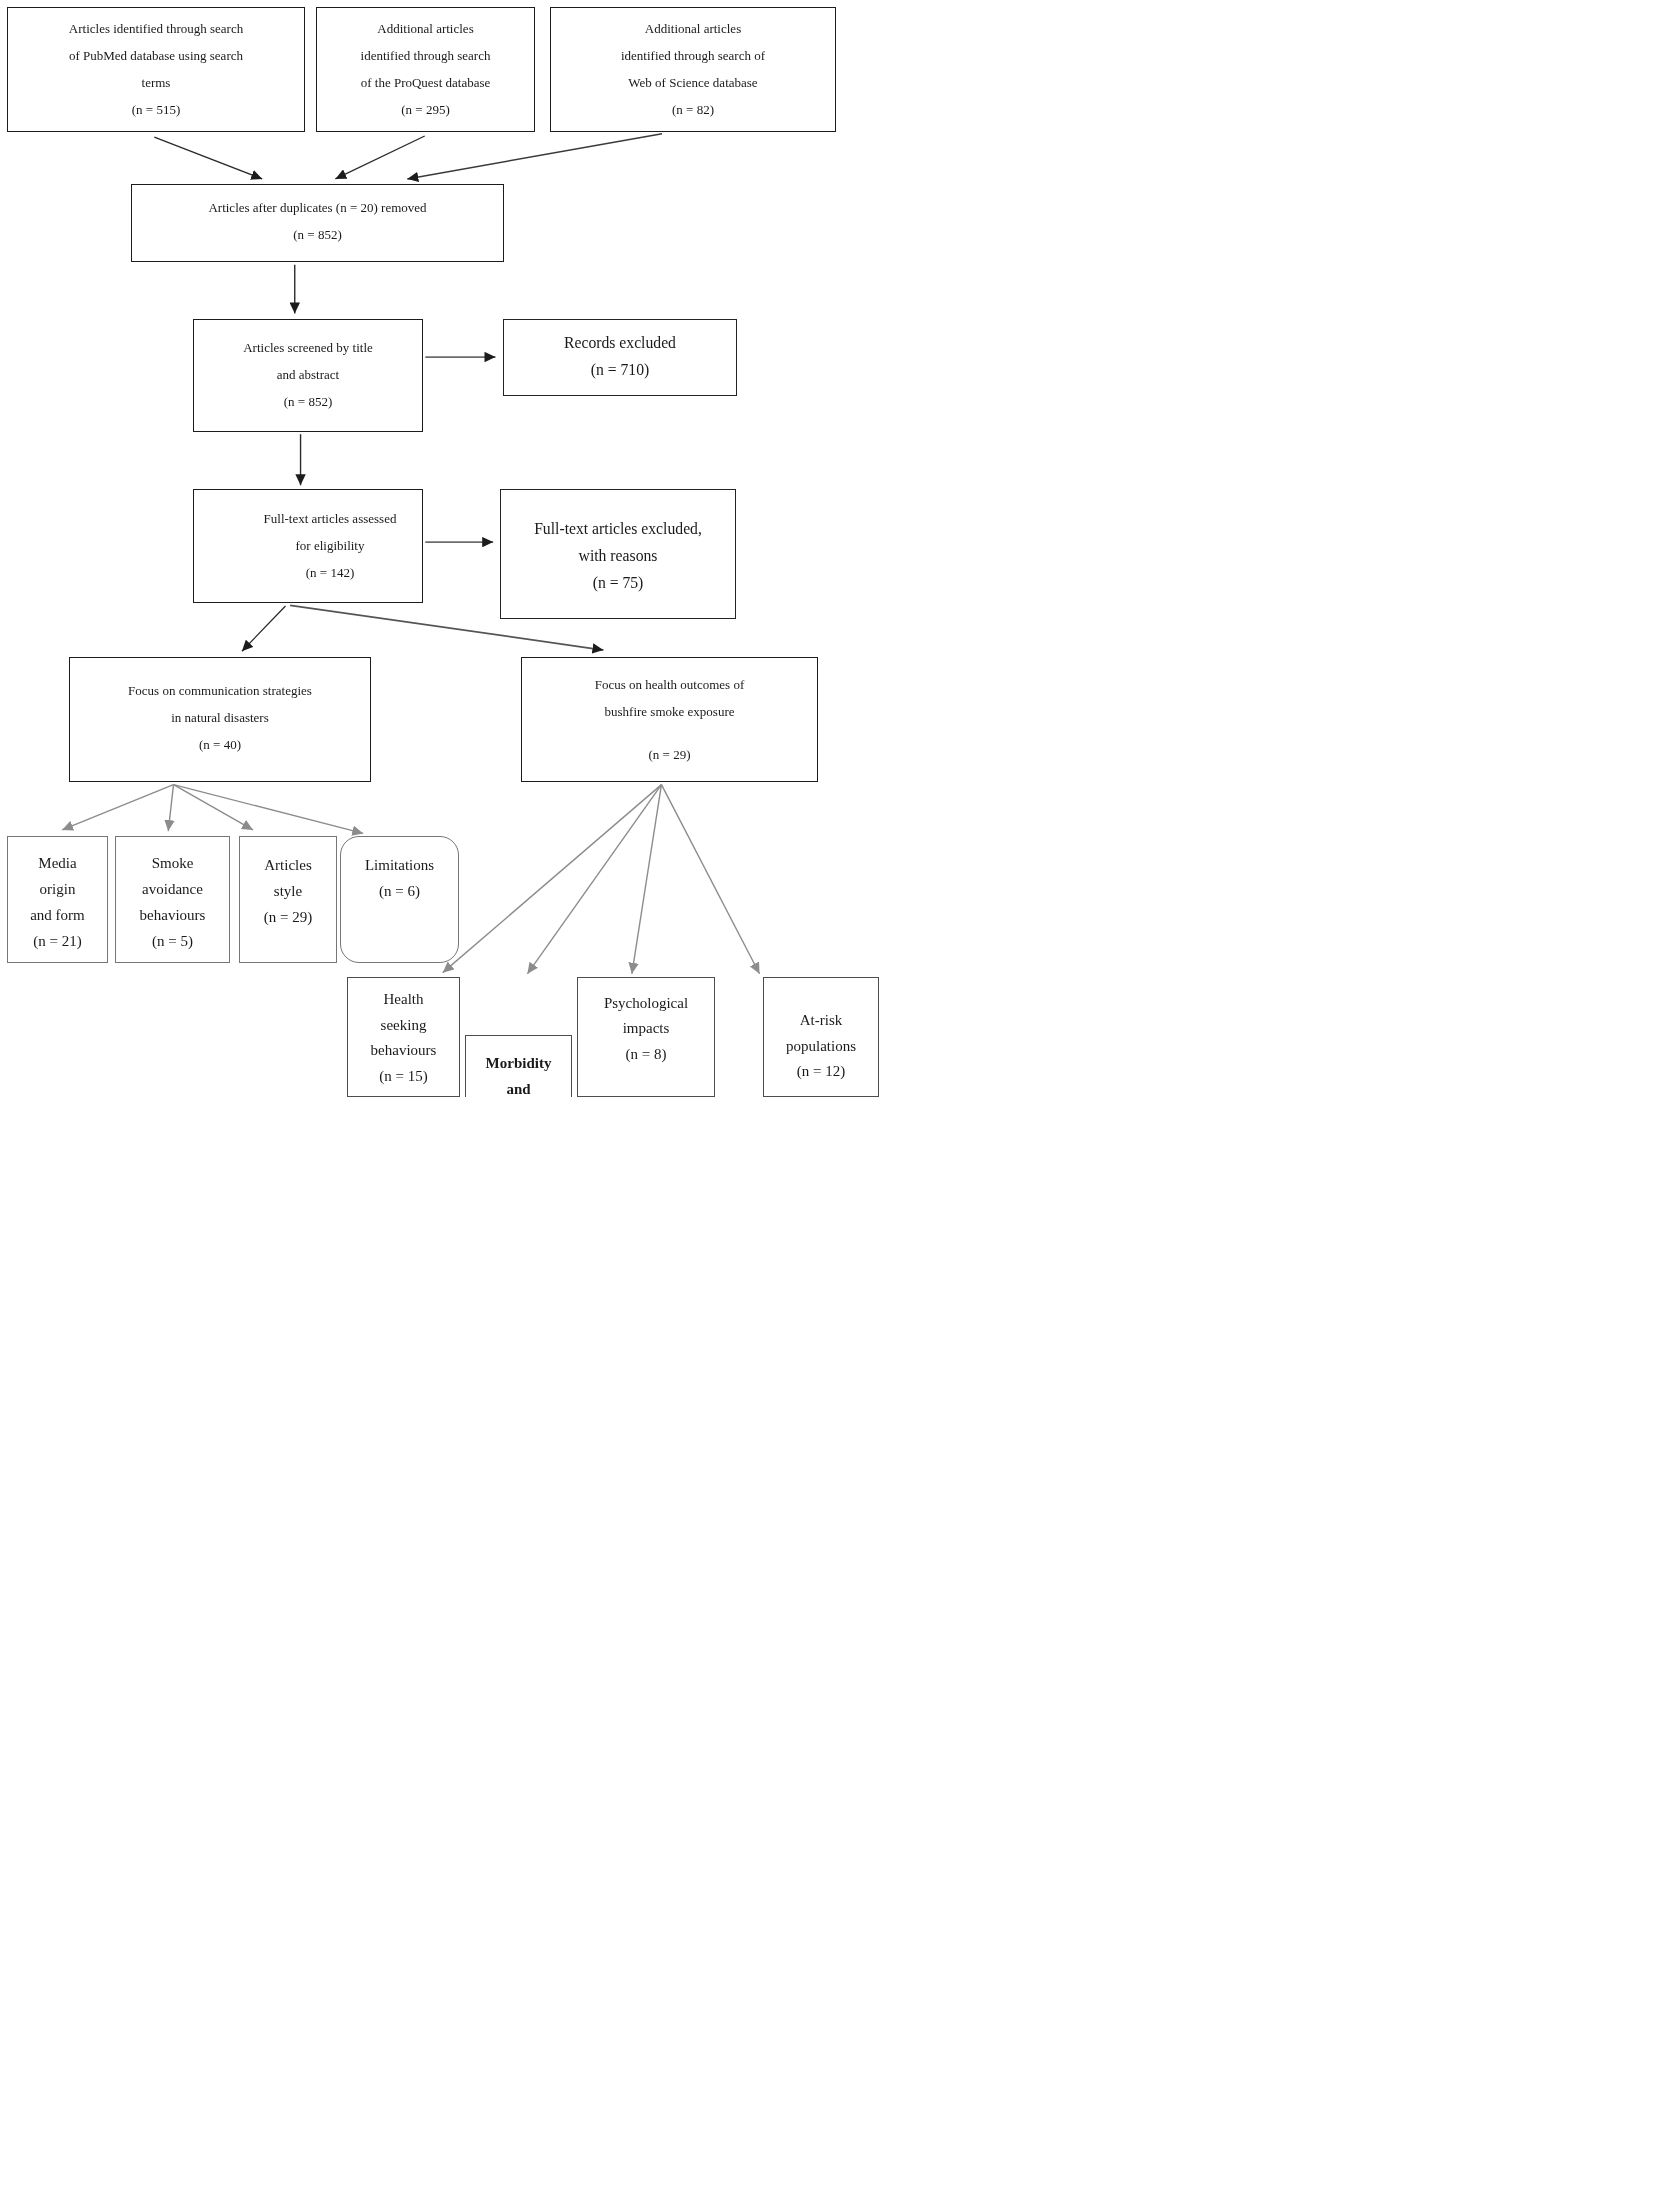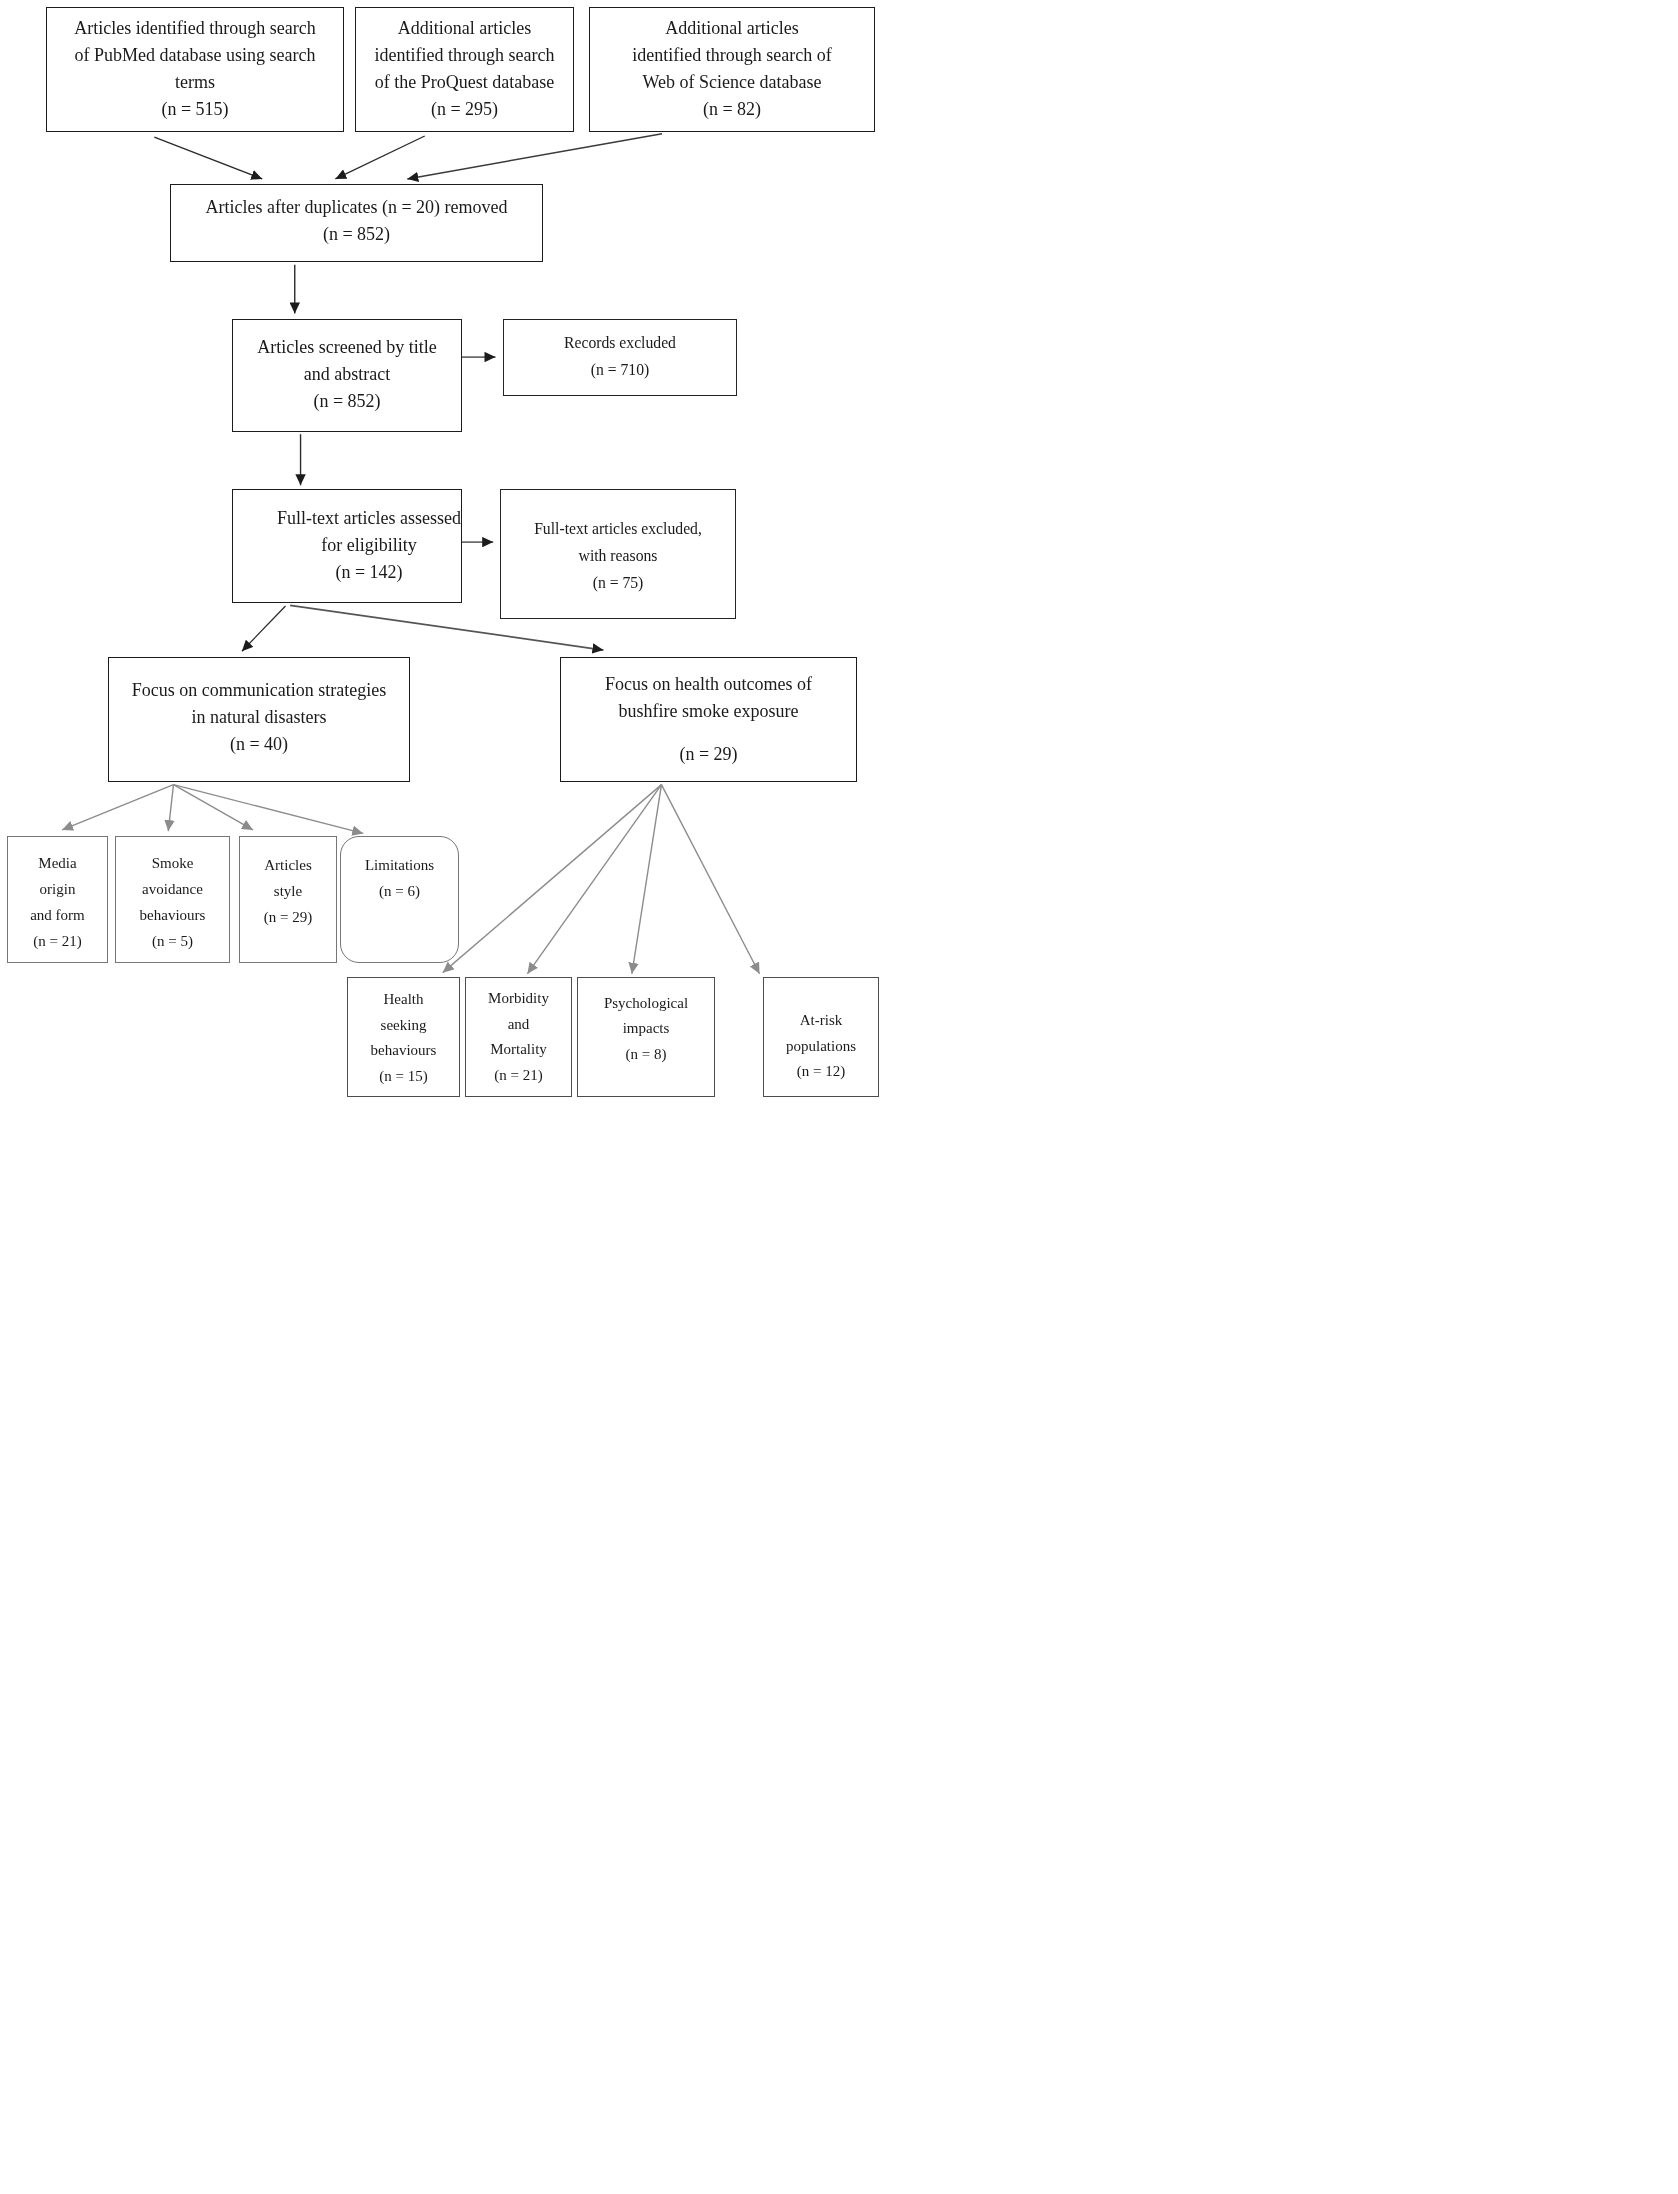--- a/index.html
+++ b/index.html
@@ -18,21 +18,21 @@
     pointer-events: none;
   }
   .node {
     position: absolute;
     box-sizing: border-box;
     background: #ffffff;
     text-align: center;
   }
   .node .ln { display: block; }
   
-  .b-main  { border: 1.7px solid #1c1c1c; font-size: 18px; line-height: 27px; margin-left: 39px; }
+  .b-main  { border: 1.7px solid #1c1c1c; font-size: 13px; line-height: 27px; }
   
   .b-side  { border: 1.7px solid #242424; font-size: 15.7px; line-height: 27px; }
   
   .b-gray  { border: 1.2px solid #767676; font-size: 15px; line-height: 26px; }
   
   .b-bot   { border: 1.2px solid #4d4d4d; font-size: 15px; line-height: 25.5px; }
   .gap-top { margin-top: 16.2px; }
 </style>
 </head>
 <body>
@@ -153,21 +153,21 @@
     <span class="ln">(n = 6)</span>
   </div>
 
   <div class="node b-bot" style="left:347px; top:977px; width:113px; height:120px; padding-top:9.3px;">
     <span class="ln">Health</span>
     <span class="ln">seeking</span>
     <span class="ln">behaviours</span>
     <span class="ln">(n = 15)</span>
   </div>
 
-  <div class="node b-bot" style="left:465px; top:977px; width:107px; height:120px; padding-top:8px;">
+  <div class="node b-bot" style="left:465px; top:1035px; width:107px; height:120px; padding-top:15px;font-weight:bold;">
     <span class="ln">Morbidity</span>
     <span class="ln">and</span>
     <span class="ln">Mortality</span>
     <span class="ln">(n = 21)</span>
   </div>
 
   <div class="node b-bot" style="left:577px; top:977px; width:138px; height:120px; padding-top:12.8px;">
     <span class="ln">Psychological</span>
     <span class="ln">impacts</span>
     <span class="ln">(n = 8)</span>

